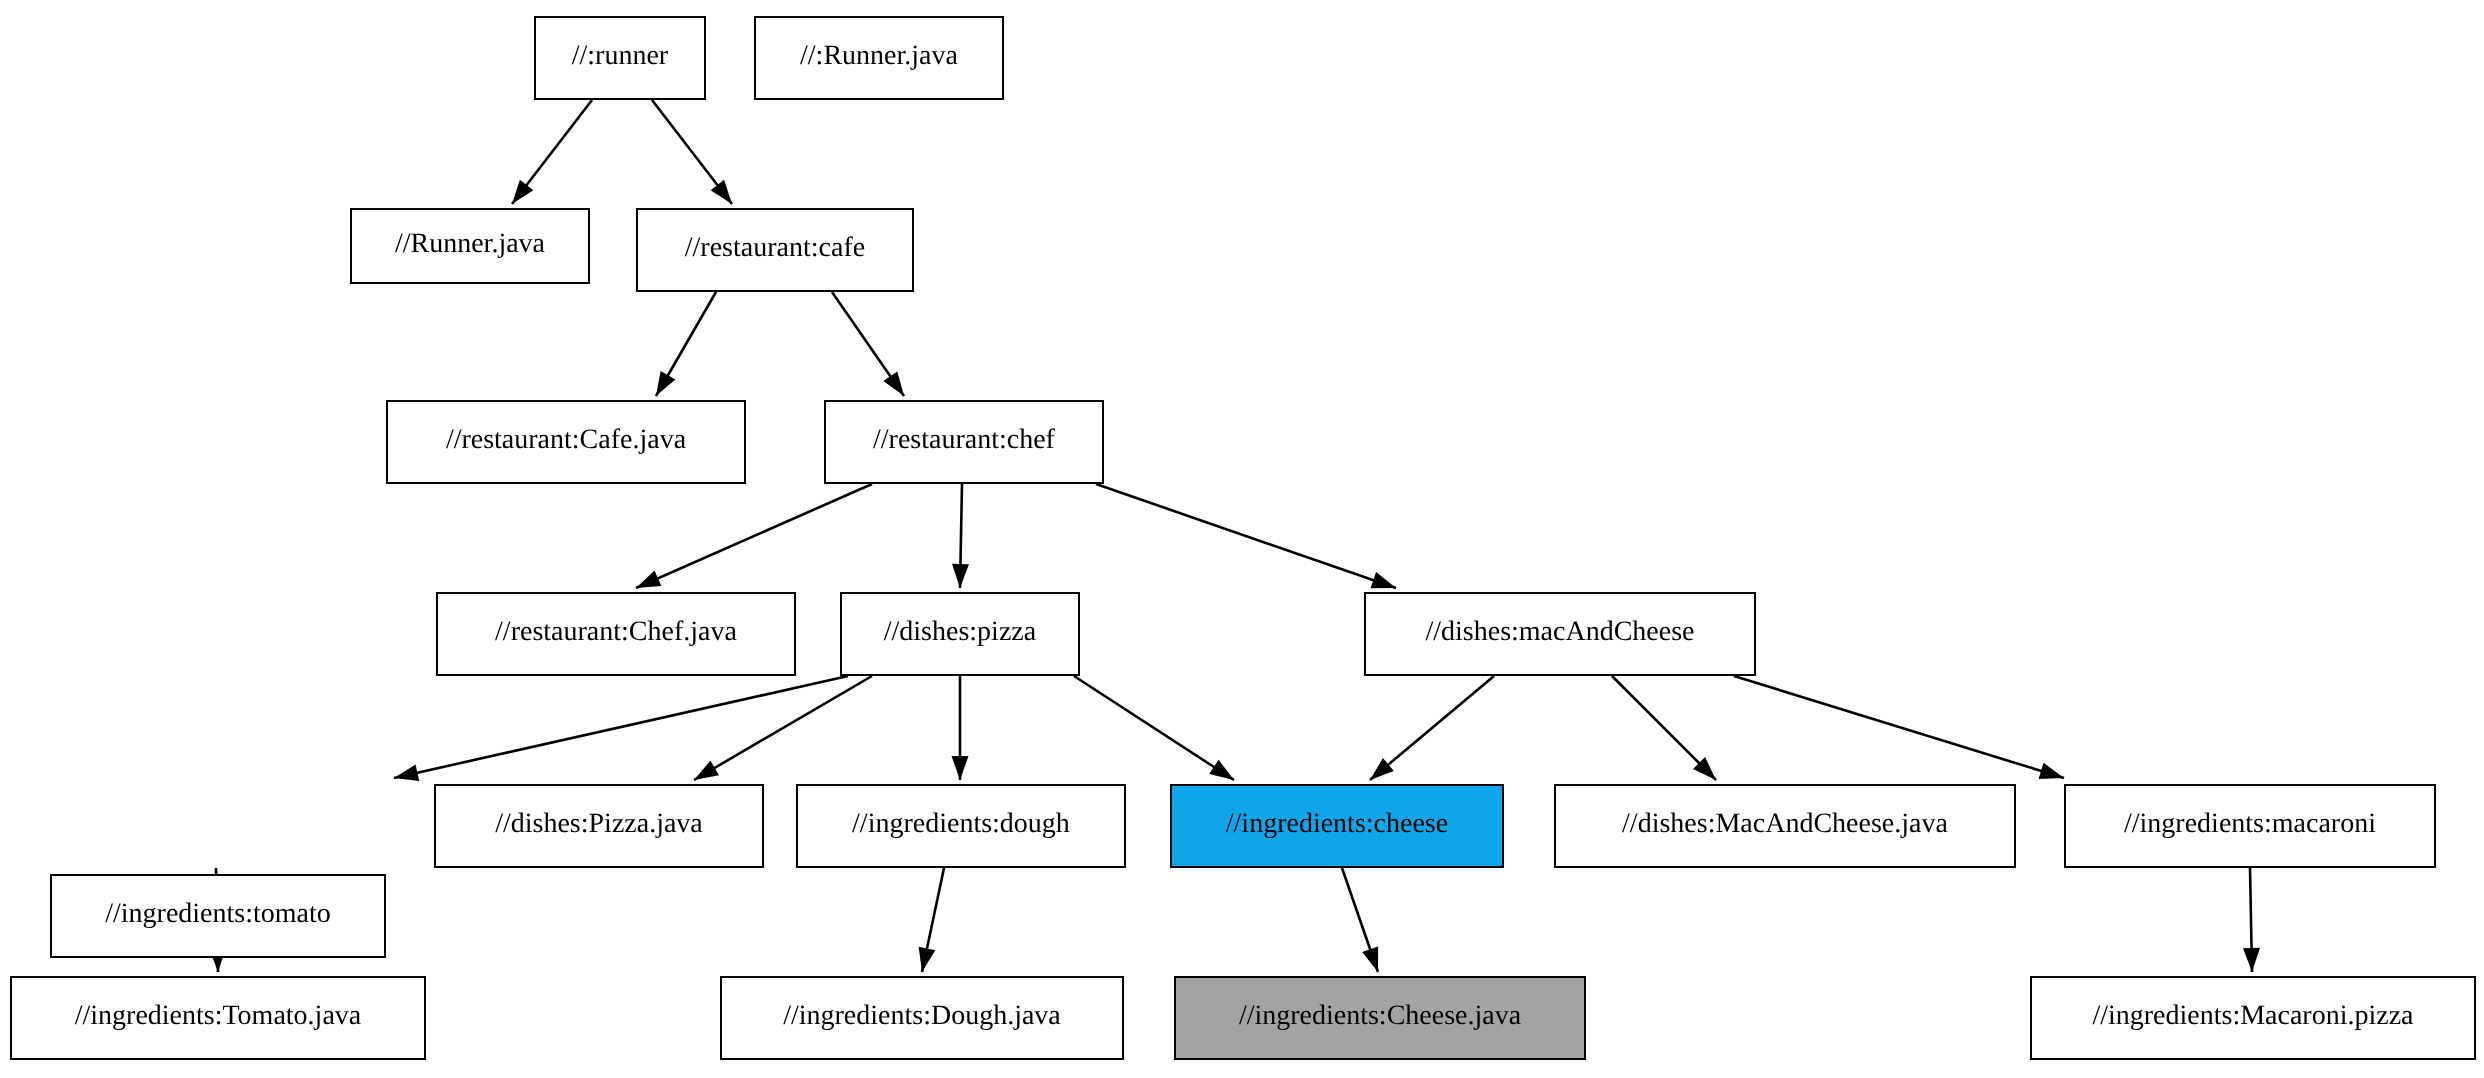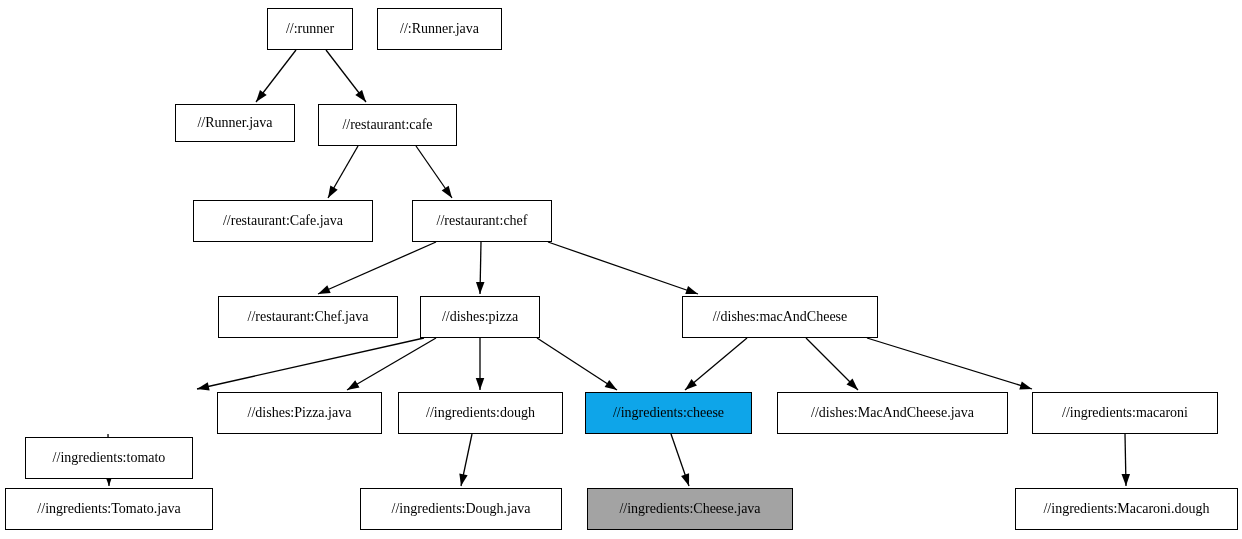--- a/index.html
+++ b/index.html
@@ -79,15 +79,15 @@
       <div class="node" style="left: 682px; top: 296px; width: 196px; height: 42px; background: rgb(255, 255, 255); border-color: rgb(0, 0, 0);">//dishes:macAndCheese</div>
       <div class="node" style="left: 25px; top: 392px; width: 168px; height: 42px; background: rgb(255, 255, 255); border-color: rgb(0, 0, 0); margin-top: 45px;">//ingredients:tomato</div>
       <div class="node" style="left: 217px; top: 392px; width: 165px; height: 42px; background: rgb(255, 255, 255); border-color: rgb(0, 0, 0);">//dishes:Pizza.java</div>
       <div class="node" style="left: 398px; top: 392px; width: 165px; height: 42px; background: rgb(255, 255, 255); border-color: rgb(0, 0, 0);">//ingredients:dough</div>
       <div class="node" style="left: 585px; top: 392px; width: 167px; height: 42px; background: #0ea5e9; border-color: rgb(0, 0, 0);">//ingredients:cheese</div>
       <div class="node" style="left: 777px; top: 392px; width: 231px; height: 42px; background: rgb(255, 255, 255); border-color: rgb(0, 0, 0);">//dishes:MacAndCheese.java</div>
       <div class="node" style="left: 1032px; top: 392px; width: 186px; height: 42px; background: rgb(255, 255, 255); border-color: rgb(0, 0, 0);">//ingredients:macaroni</div>
       <div class="node" style="left: 5px; top: 488px; width: 208px; height: 42px; background: rgb(255, 255, 255); border-color: rgb(0, 0, 0);">//ingredients:Tomato.java</div>
       <div class="node" style="left: 360px; top: 488px; width: 202px; height: 42px; background: rgb(255, 255, 255); border-color: rgb(0, 0, 0); text-align: right;">//ingredients:Dough.java</div>
       <div class="node" style="left: 587px; top: 488px; width: 206px; height: 42px; background: #a3a3a3; border-color: rgb(0, 0, 0);">//ingredients:Cheese.java</div>
-      <div class="node" style="left: 1015px; top: 488px; width: 223px; height: 42px; background: rgb(255, 255, 255); border-color: rgb(0, 0, 0);">//ingredients:Macaroni.dough</div>
+      <div class="node" style="left: 1015px; top: 488px; width: 223px; height: 42px; background: rgb(255, 255, 255); border-color: rgb(0, 0, 0);">//ingredients:Macaroni.pizza</div>
     </div>
 </div>
 
 </body></html>

